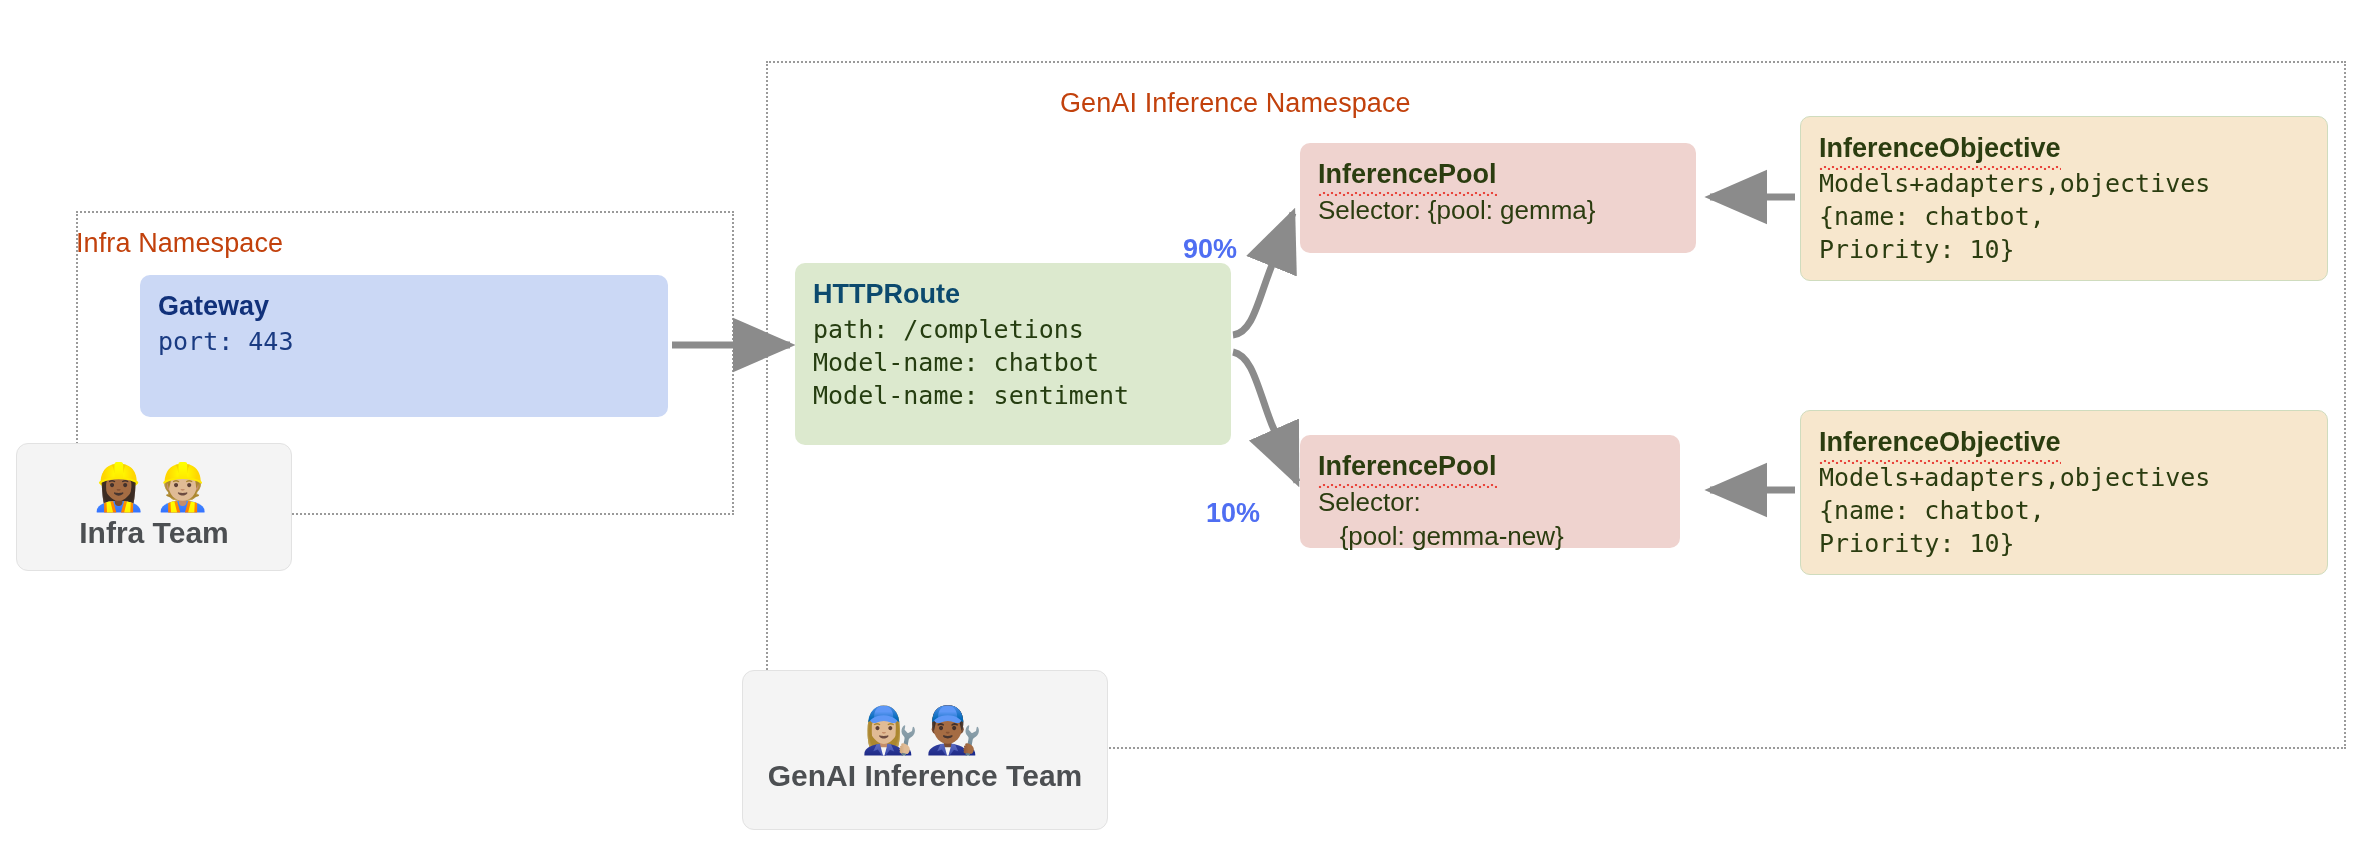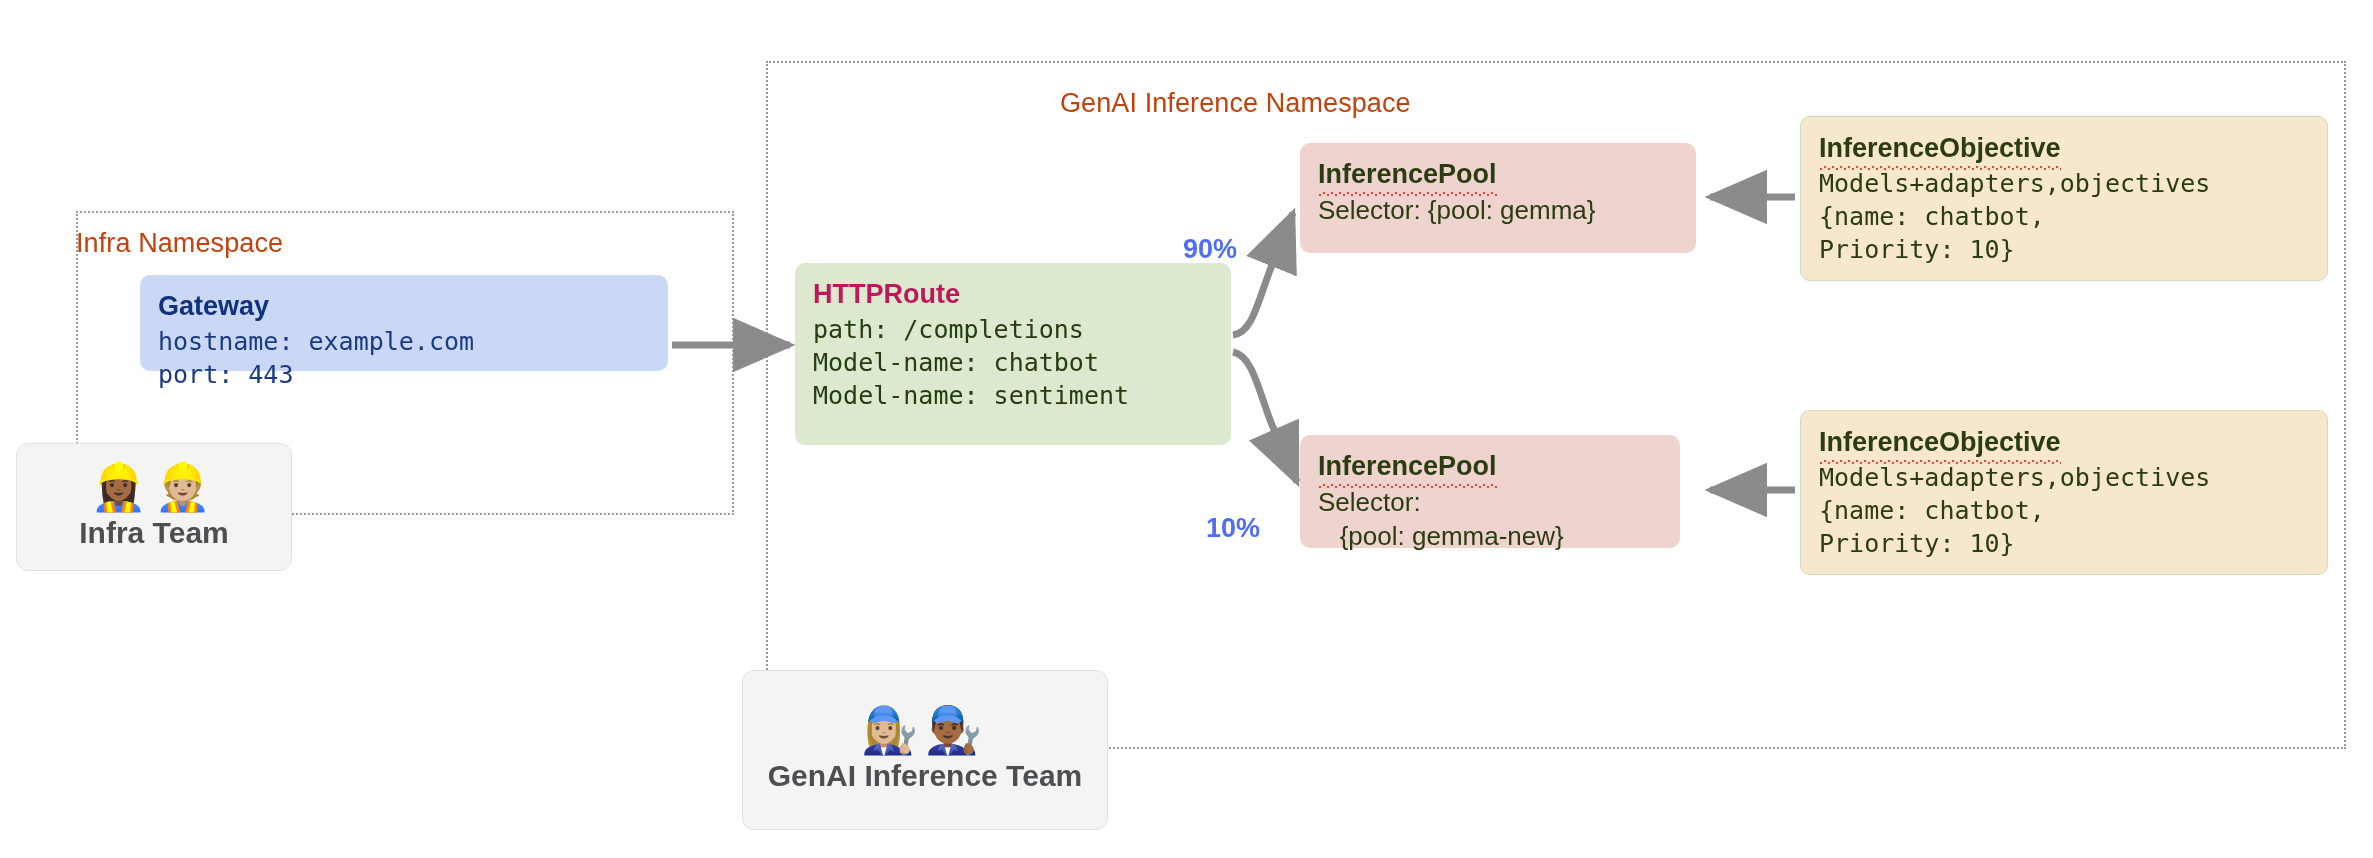--- a/index.html
+++ b/index.html
@@ -78,21 +78,21 @@
   .gateway {
     background: #cbd8f5;
     color: #1a3b82;
   }
   .gateway .title { color: #11317a; }
 
   .httproute {
     background: #dce9ce;
     color: #253d10;
   }
-  .httproute .title { color: #be185d; }
+  .httproute .title { color: #0c4a6e; }
 
   .pool {
     background: #efd3cf;
     color: #2b3d10;
   }
   .pool .title { color: #2b3d10; }
 
   .objective {
     background: #f7e7cd;
     color: #2b3d10;
@@ -177,25 +177,24 @@
     <g>
       <line x1="1795" y1="197" x2="1710" y2="197" stroke="#8b8b8b" stroke-width="7" marker-end="url(#arrow)"></line>
     </g>
 
     <g>
       <line x1="1795" y1="490" x2="1710" y2="490" stroke="#8b8b8b" stroke-width="7" marker-end="url(#arrow)"></line>
     </g>
   </svg>
 
   <div class="edge-label" style="left:1183px; top:205px;margin-top:29px;">90%</div>
-  <div class="edge-label" style="left:1206px; top:498px;margin-top:15px;">10%</div>
-
-  <div class="node gateway" style="left:140px; top:275px; width:528px; height:96px;">
+  <div class="edge-label" style="left:1206px; top:498px;">10%</div>
+
+  <div class="node gateway" style="left:140px; top:275px; width:528px; height:142px;">
     <div class="title">Gateway</div>
-    <div class="mono">hostname: example.com</div>
     <div class="mono">port: 443</div>
   </div>
 
   <div class="node httproute" style="left:795px; top:263px; width:436px; height:182px;">
     <div class="title">HTTPRoute</div>
     <div class="mono">path: /completions</div>
     <div class="mono">Model-name: chatbot</div>
     <div class="mono">Model-name: sentiment</div>
   </div>
 

